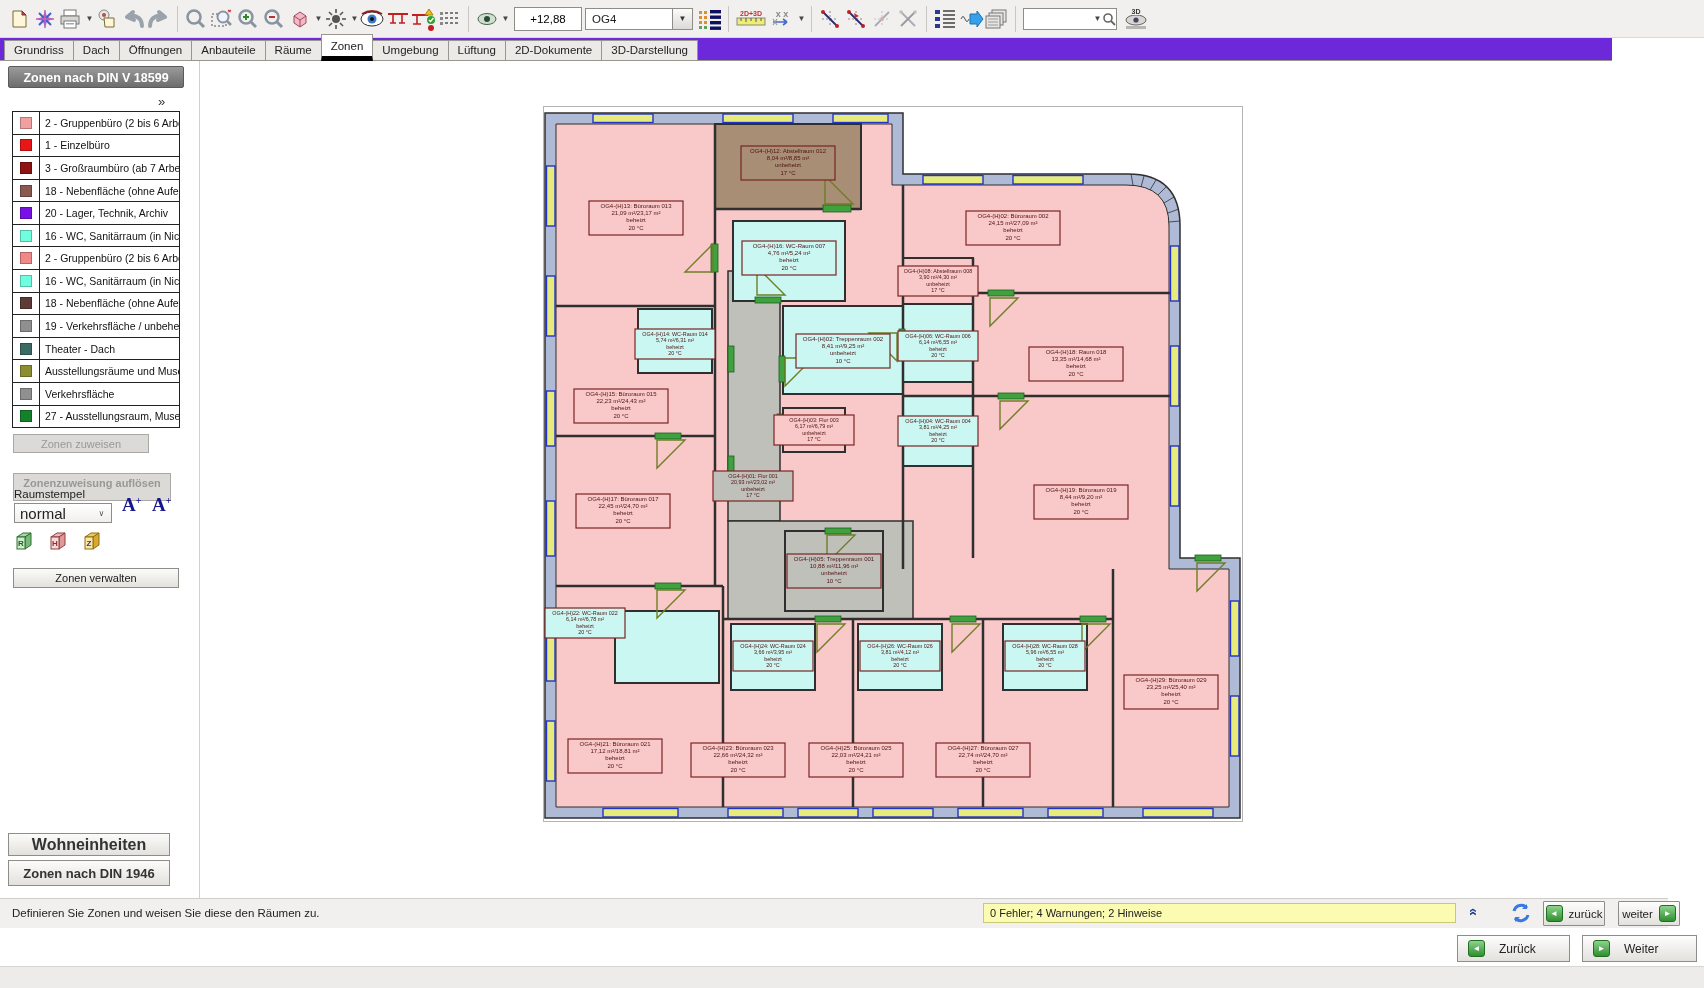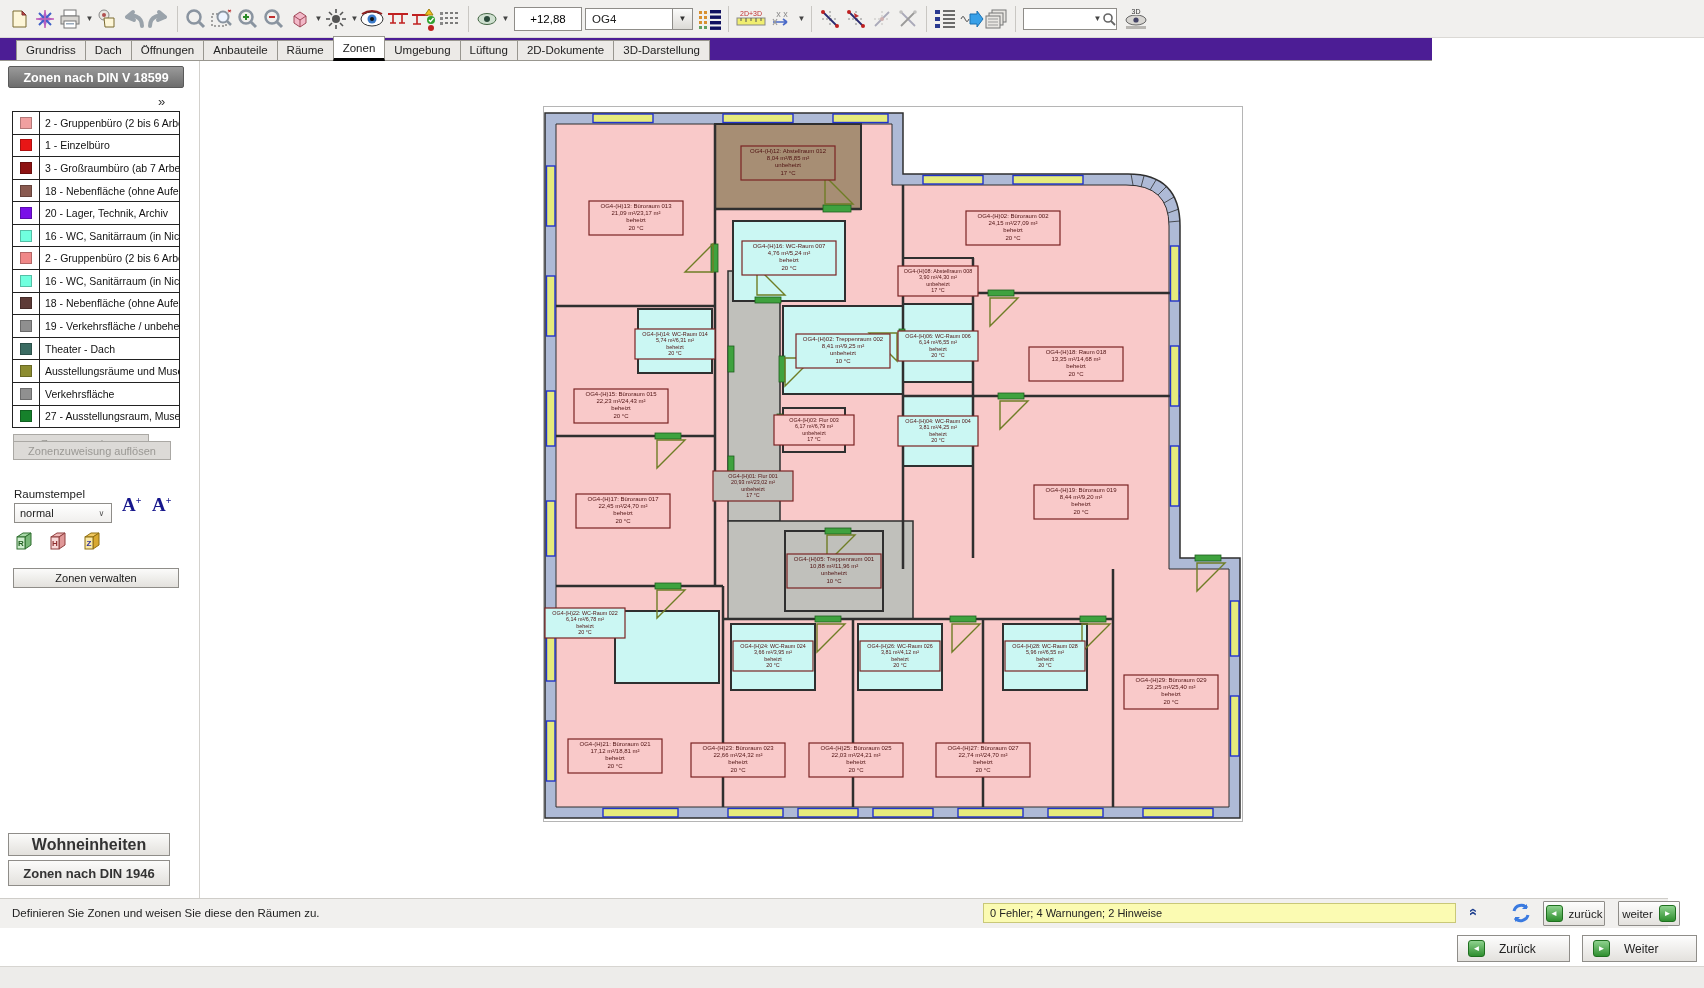--- a/index.html
+++ b/index.html
@@ -13,46 +13,46 @@
   .tsep{width:1px;height:26px;background:#c9c7c3;margin:0 5px;}
   .lvl-input{width:62px;height:20px;border:1px solid #8f8d89;background:#fff;font:11.5px "Liberation Sans",sans-serif;
     text-align:center;margin-left:4px;}
   .lvl-select{width:108px;height:22px;border:1px solid #8f8d89;background:#fff;display:flex;align-items:center;box-sizing:border-box;}
   .lvl-select .val{flex:1;padding-left:6px;font-size:11.5px;}
   .dd-btn{width:19px;height:100%;background:linear-gradient(#fbfbfa,#dcdad6);border-left:1px solid #8f8d89;
     display:flex;align-items:center;justify-content:center;font-size:8px;color:#333;}
   .search-combo{width:92px;height:20px;border:1px solid #8f8d89;background:#fff;display:flex;align-items:center;margin:0 2px;}
   .search-combo input{border:none;outline:none;flex:1;width:40px;font:11px "Liberation Sans",sans-serif;}
   .dim{opacity:.45;}
-  .icon-label{font-weight:normal;font-size:7px;line-height:7px;text-align:center;}
+  .icon-label{font-weight:bold;font-size:7px;line-height:7px;text-align:center;}
   
-  .tabbar{position:absolute;left:0;top:38px;width:1432px;height:23px;display:flex;align-items:flex-end;
-    background:#4c1d95;border-bottom:1px solid #98968f;box-sizing:border-box;padding-left:16px;}
+  .tabbar{position:absolute;left:0;top:38px;width:1612px;height:23px;display:flex;align-items:flex-end;
+    background:#6d28d9;border-bottom:1px solid #98968f;box-sizing:border-box;padding-left:4px;}
   .tab{font-size:11.5px;padding:3px 9px 4px 9px;border:1px solid #98968f;border-bottom:none;background:#eceae7;
     margin-right:-1px;position:relative;color:#222;}
-  .tab.active{background:#fff;padding-top:5px;z-index:3;border-bottom:3px solid #000000;margin-bottom:-1px;font-weight:normal;}
+  .tab.active{background:#fff;padding-top:5px;z-index:3;border-bottom:5px solid #000000;margin-bottom:-1px;font-weight:normal;}
   
   .sidebar{position:absolute;left:0;top:61px;width:200px;height:837px;background:#fff;border-right:1px solid #d3d1cd;box-sizing:border-box;}
   .zone-header{position:absolute;left:8px;top:5px;width:176px;height:22px;color:#fff;font-weight:bold;font-size:12.5px;
     text-align:center;line-height:22px;background:linear-gradient(#9a9a9a,#6d6d6d);border:1px solid #5a5a5a;border-radius:2px;box-sizing:border-box;}
   .chev{position:absolute;left:158px;top:33px;font-size:13px;color:#333;}
   .legend{position:absolute;left:12px;top:50px;width:168px;height:317px;border:1px solid #222;box-sizing:border-box;
     display:flex;flex-direction:column;background:#fff;}
   .lrow{flex:1;display:flex;align-items:center;border-bottom:1px solid #222;overflow:hidden;}
   .lrow:last-child{border-bottom:none;}
   .lsw{width:10px;height:10px;margin:0 7px;flex:none;border:1px solid rgba(0,0,0,.25);}
   .ldiv{width:1px;align-self:stretch;background:#222;margin-right:5px;flex:none;}
   .ltxt{font-size:10.5px;white-space:nowrap;overflow:hidden;color:#111;}
   .sbtn{position:absolute;border:1px solid #aaa8a4;background:#dcdad7;color:#9a9894;font-size:11px;text-align:center;box-sizing:border-box;}
   .sbtn.enabled{background:linear-gradient(#fbfbfa,#e3e1dd);border:1px solid #8f8d89;color:#1a1a1a;}
   .sbtn.bold{font-weight:bold;color:#333;}
   .rslabel{position:absolute;left:14px;top:427px;font-size:11.5px;color:#222;}
   .rsselect{position:absolute;left:14px;top:442px;width:98px;height:20px;border:1px solid #8f8d89;background:linear-gradient(#fff,#f0efed);
     display:flex;align-items:center;box-sizing:border-box;}
-  .rsselect .val{flex:1;padding-left:5px;font-size:11px;color:#222;}
+  .rsselect .val{flex:1;padding-left:5px;font-size:15px;color:#222;}
   .aplus{position:absolute;top:433px;font-family:"Liberation Serif",serif;font-weight:bold;color:#16168c;font-size:19px;}
   .aplus sup{font-size:10px;}
   .cubes{position:absolute;left:14px;top:468px;display:flex;gap:8px;}
   
   .canvas{position:absolute;left:201px;top:61px;width:1503px;height:837px;background:#fff;}
   
   .statusbar{position:absolute;left:0;top:898px;width:1668px;height:30px;background:#f1f0ee;border-top:1px solid #cfcdc9;box-sizing:border-box;}
   .status-msg{position:absolute;left:12px;top:8px;font-size:11.5px;color:#222;}
   .warnbox{position:absolute;left:983px;top:4px;width:473px;height:20px;background:#fbfbb2;border:1px solid #c9c878;
     box-sizing:border-box;font-size:11px;line-height:18px;padding-left:6px;color:#222;}
@@ -434,21 +434,21 @@
           <span class="ldiv"></span>
           <span class="ltxt">Verkehrsfläche</span>
         </div>
         <div class="lrow">
           <span class="lsw" style="background: rgb(22, 129, 43);"></span>
           <span class="ldiv"></span>
           <span class="ltxt">27 - Ausstellungsraum, Museum</span>
         </div>
       </div>
     <div class="sbtn" style="left:13px;top:373px;width:136px;height:19px;line-height:18px;">Zonen zuweisen</div>
-    <div class="sbtn" style="left:13px;top:380px;width:158px;height:19px;line-height:18px;">Zonenzuweisung auflösen</div>
+    <div class="sbtn" style="left:13px;top:412px;width:158px;height:28px;line-height:18px;font-weight:bold;">Zonenzuweisung auflösen</div>
     <div class="rslabel">Raumstempel</div>
     <div class="rsselect">
       <span class="val">normal</span>
       <span class="dd-btn" style="background:none;border:none;color:#555;">∨</span>
     </div>
     <div class="aplus" style="left:122px;"><span>A</span><sup>+</sup></div>
     <div class="aplus" style="left:152px;"><span>A</span><sup>+</sup></div>
     <div class="cubes">
       <span><svg width="26" height="24">
             <path d="M3 8 l6 -4 h8 l-6 4 z" fill="#a8d8a8" stroke="#2f6f2f"></path>

